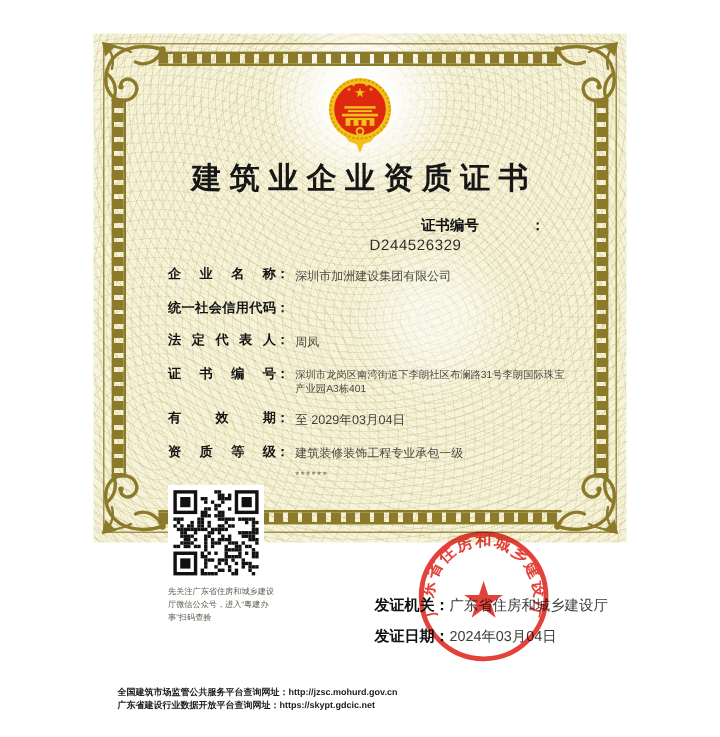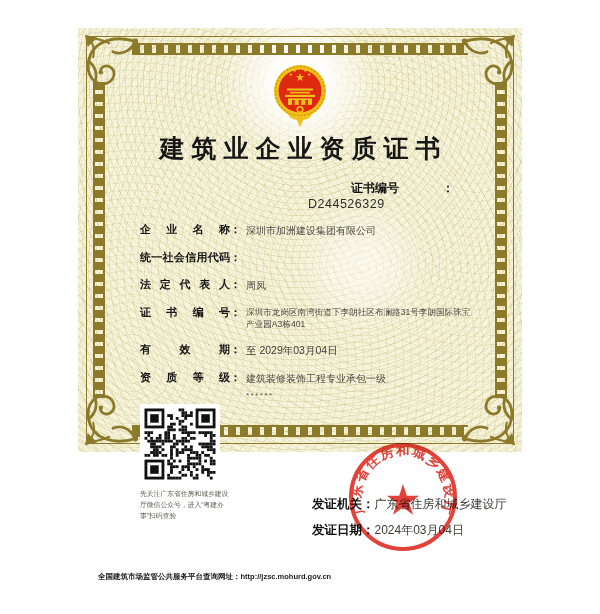--- a/index.html
+++ b/index.html
@@ -429,14 +429,15 @@
       <circle cx="58" cy="58" r="52" fill="none" stroke="#e0271e" stroke-width="4"></circle>
       <use href="#star5" fill="#e0271e" transform="translate(58 62) scale(17)"></use>
       <text font-size="13.5" font-weight="bold" fill="#e0271e">
         <textPath href="#sealArc" startOffset="2" textLength="165">广东省住房和城乡建设厅</textPath>
       </text>
     </svg>
   </div>
 
   <div class="footer">
     <div>全国建筑市场监管公共服务平台查询网址：http://jzsc.mohurd.gov.cn</div>
+    <div>广东省建设行业数据开放平台查询网址：https://skypt.gdcic.net</div>
   </div>
 </div>
 
 </body></html>

